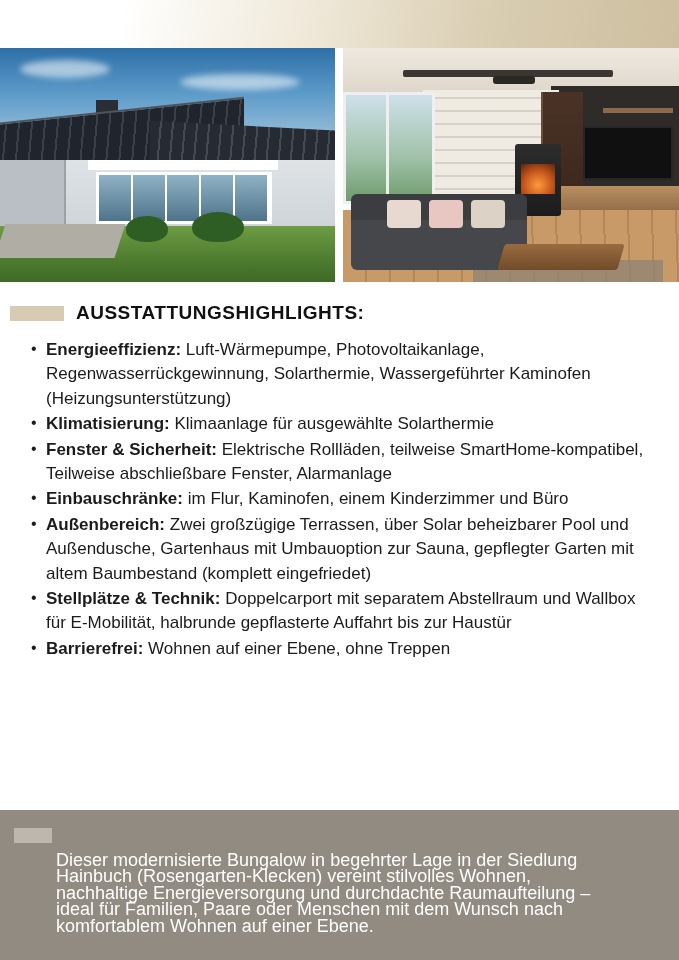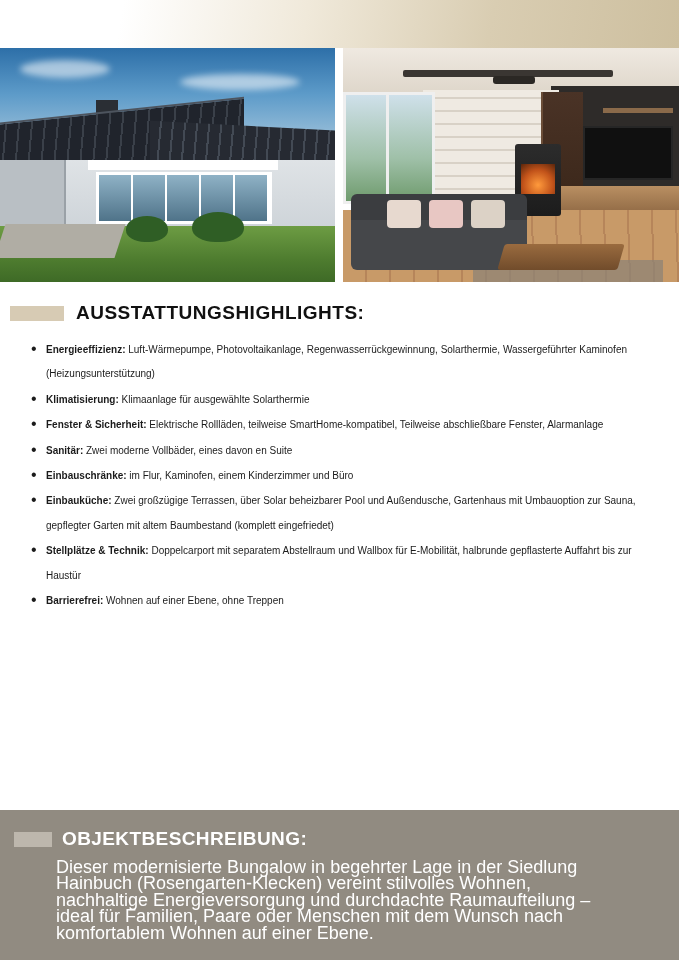--- a/index.html
+++ b/index.html
@@ -221,21 +221,21 @@
     color: #111111;
     font-family: "Liberation Sans", sans-serif;
   }
   ul.hl-list {
     margin: 8px 0 0 0;
     padding: 0 34px 0 46px;
     list-style: none;
   }
   ul.hl-list li {
     position: relative;
-    font-size: 10px;
+    font-size: 17px;
     line-height: 24.4px;
     color: #1b1b1b;
     margin-bottom: 1px;
   }
   ul.hl-list li:before {
     content: "•";
     position: absolute;
     left: -15px;
     top: -1px;
     font-size: 16px;
@@ -337,29 +337,27 @@
 
   <div class="hl-section">
     <div class="hl-head">
       <div class="hl-bar"></div>
       <div class="hl-title">AUSSTATTUNGSHIGHLIGHTS:</div>
     </div>
     <ul class="hl-list" id="highlights-list">
         <li><b>Energieeffizienz:</b><span> Luft-Wärmepumpe, Photovoltaikanlage, Regenwasserrückgewinnung, Solarthermie, Wassergeführter Kaminofen (Heizungsunterstützung)</span></li>
         <li><b>Klimatisierung:</b><span> Klimaanlage für ausgewählte Solarthermie</span></li>
         <li><b>Fenster &amp; Sicherheit:</b><span> Elektrische Rollläden, teilweise SmartHome-kompatibel, Teilweise abschließbare Fenster, Alarmanlage</span></li>
-        <li><b>Sanitär:</b><span> Zwei moderne Vollbäder, eines davon en Suite</span></li>
         <li><b>Einbauschränke:</b><span> im Flur, Kaminofen, einem Kinderzimmer und Büro</span></li>
-        <li><b>Einbauküche:</b><span> Zwei großzügige Terrassen, über Solar beheizbarer Pool und Außendusche, Gartenhaus mit Umbauoption zur Sauna, gepflegter Garten mit altem Baumbestand (komplett eingefriedet)</span></li>
+        <li><b>Außenbereich:</b><span> Zwei großzügige Terrassen, über Solar beheizbarer Pool und Außendusche, Gartenhaus mit Umbauoption zur Sauna, gepflegter Garten mit altem Baumbestand (komplett eingefriedet)</span></li>
         <li><b>Stellplätze &amp; Technik:</b><span> Doppelcarport mit separatem Abstellraum und Wallbox für E-Mobilität, halbrunde gepflasterte Auffahrt bis zur Haustür</span></li>
         <li><b>Barrierefrei:</b><span> Wohnen auf einer Ebene, ohne Treppen</span></li>
       </ul>
   </div>
 
   <div class="desc-section">
     <div class="desc-head">
       <div class="desc-bar"></div>
-      <div class="desc-title">OBJEKTBESCHREIBUNG:</div>
     </div>
     <div class="desc-body">Dieser modernisierte Bungalow in begehrter Lage in der Siedlung Hainbuch (Rosengarten-Klecken) vereint stilvolles Wohnen, nachhaltige Energieversorgung und durchdachte Raumaufteilung – ideal für Familien, Paare oder Menschen mit dem Wunsch nach komfortablem Wohnen auf einer Ebene.</div>
   </div>
 
 </div>
 
 </body></html>

